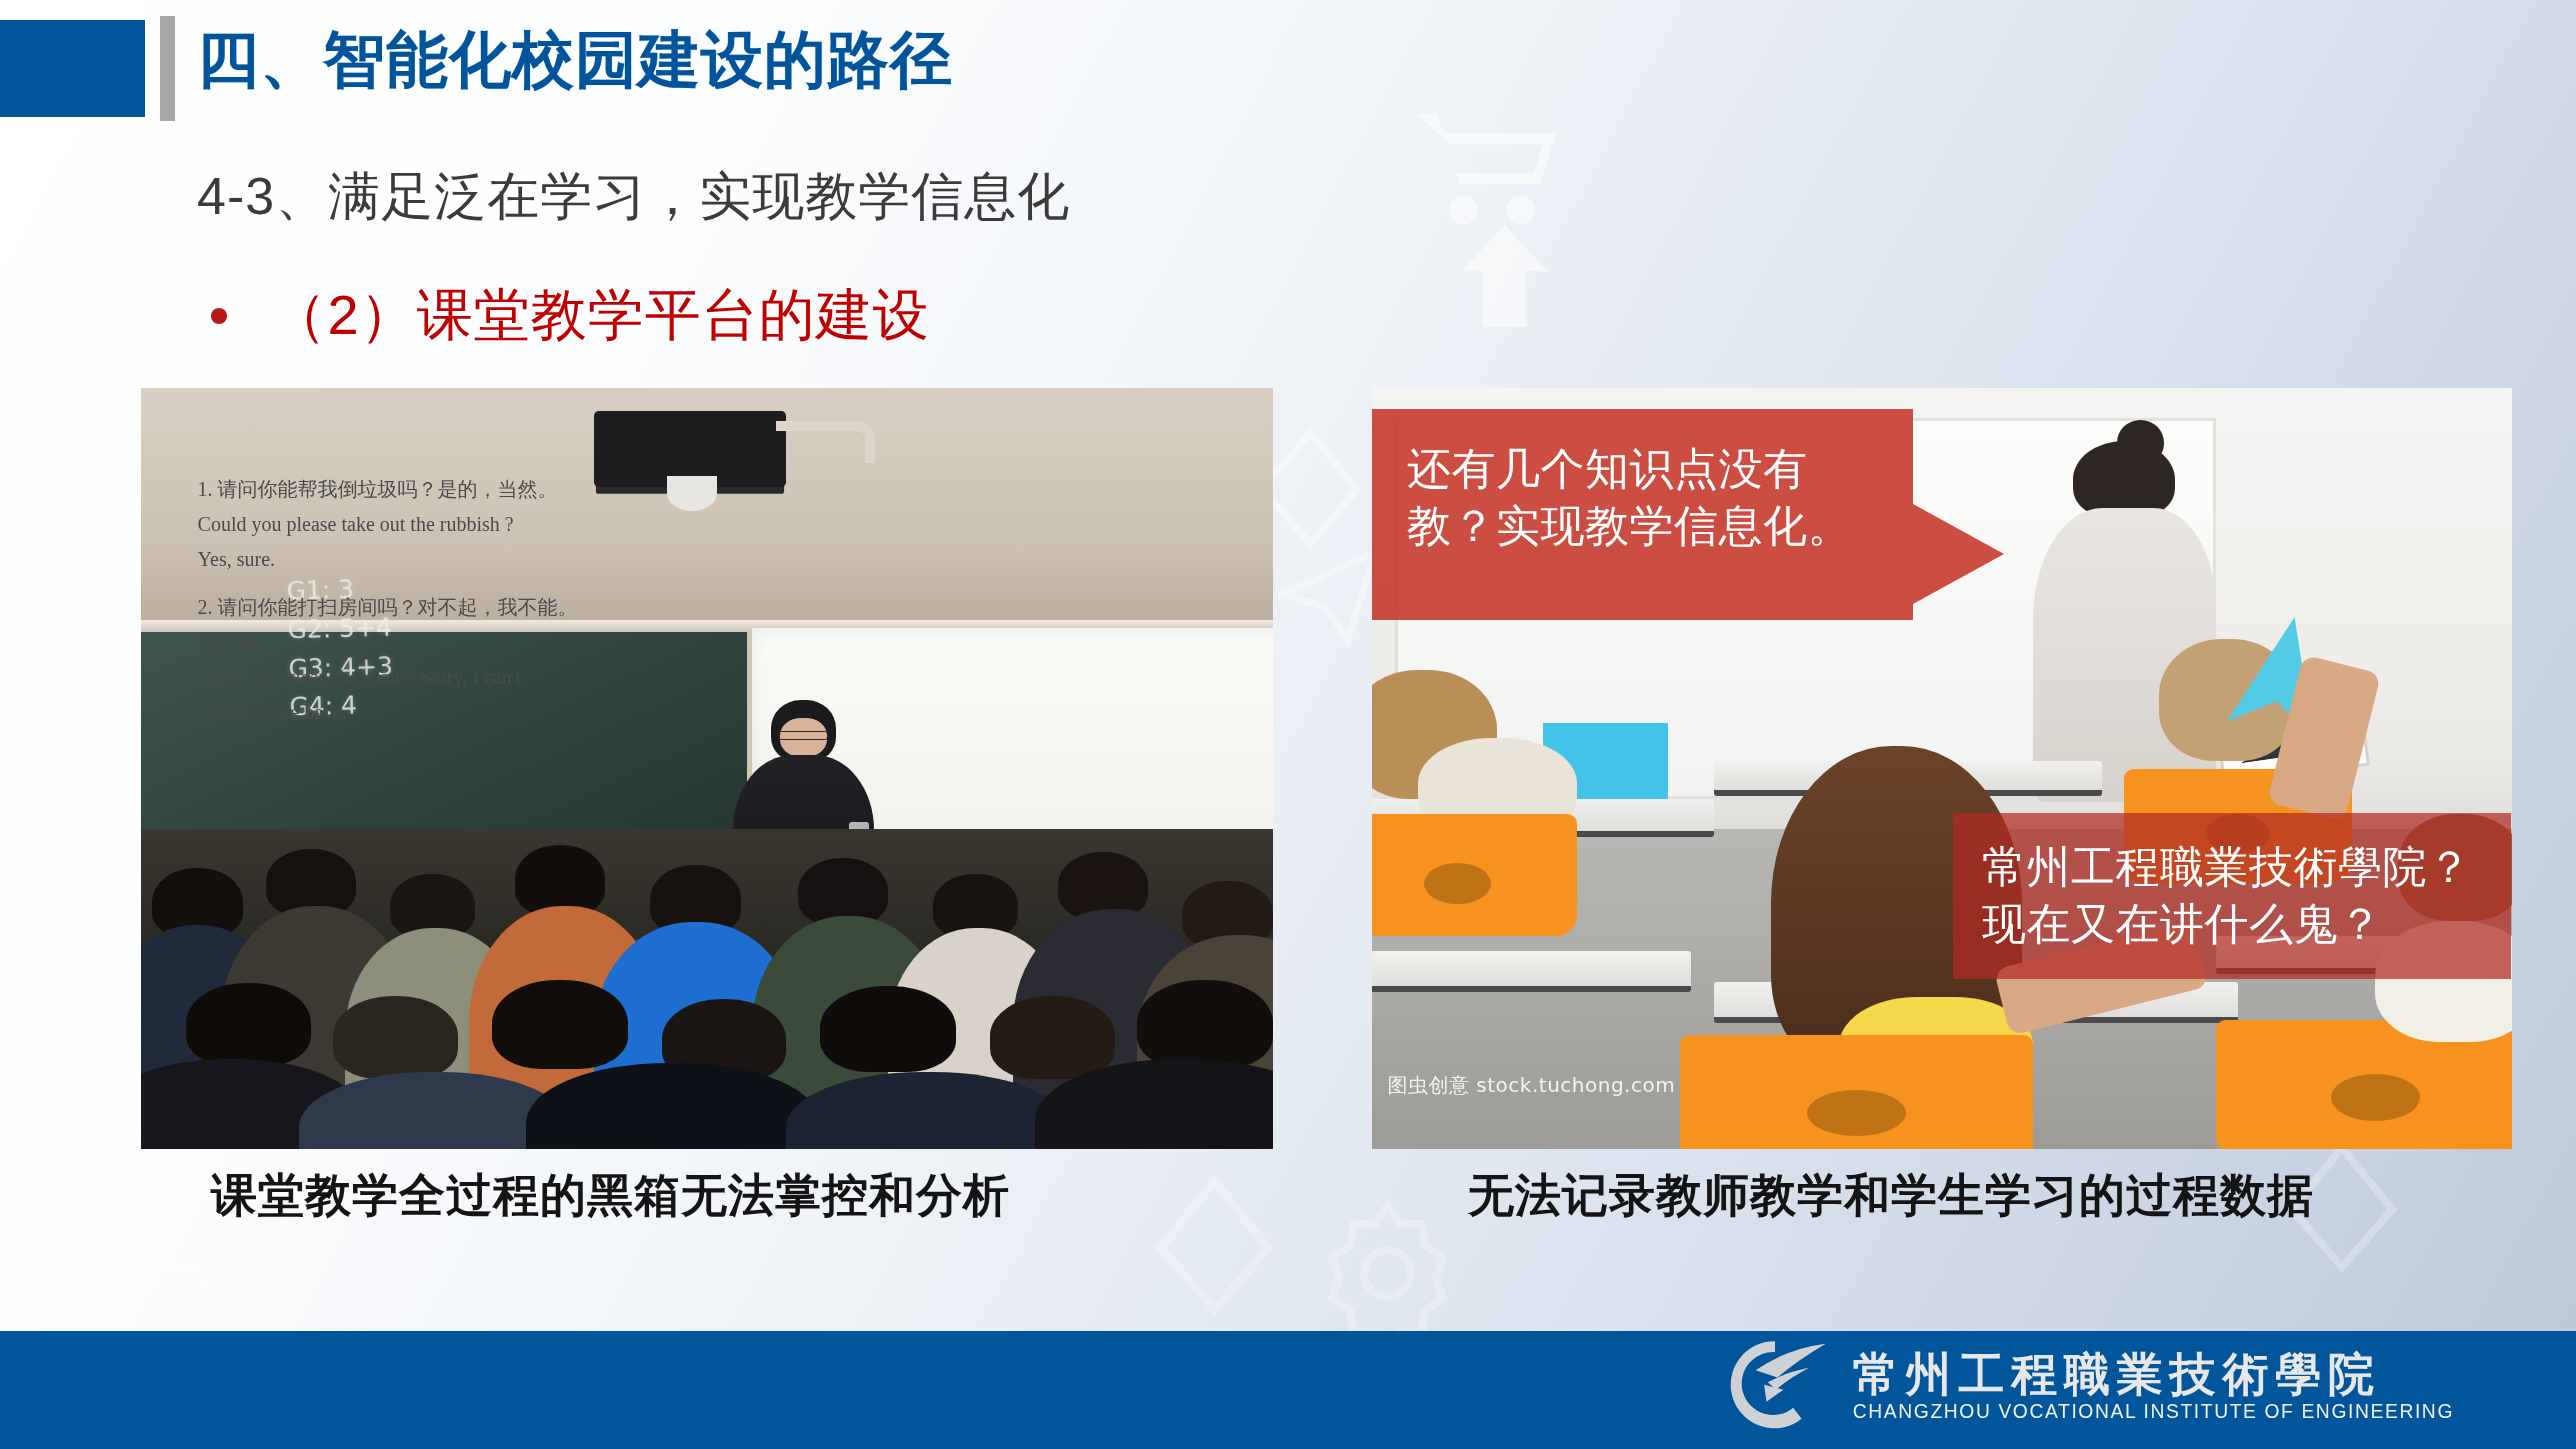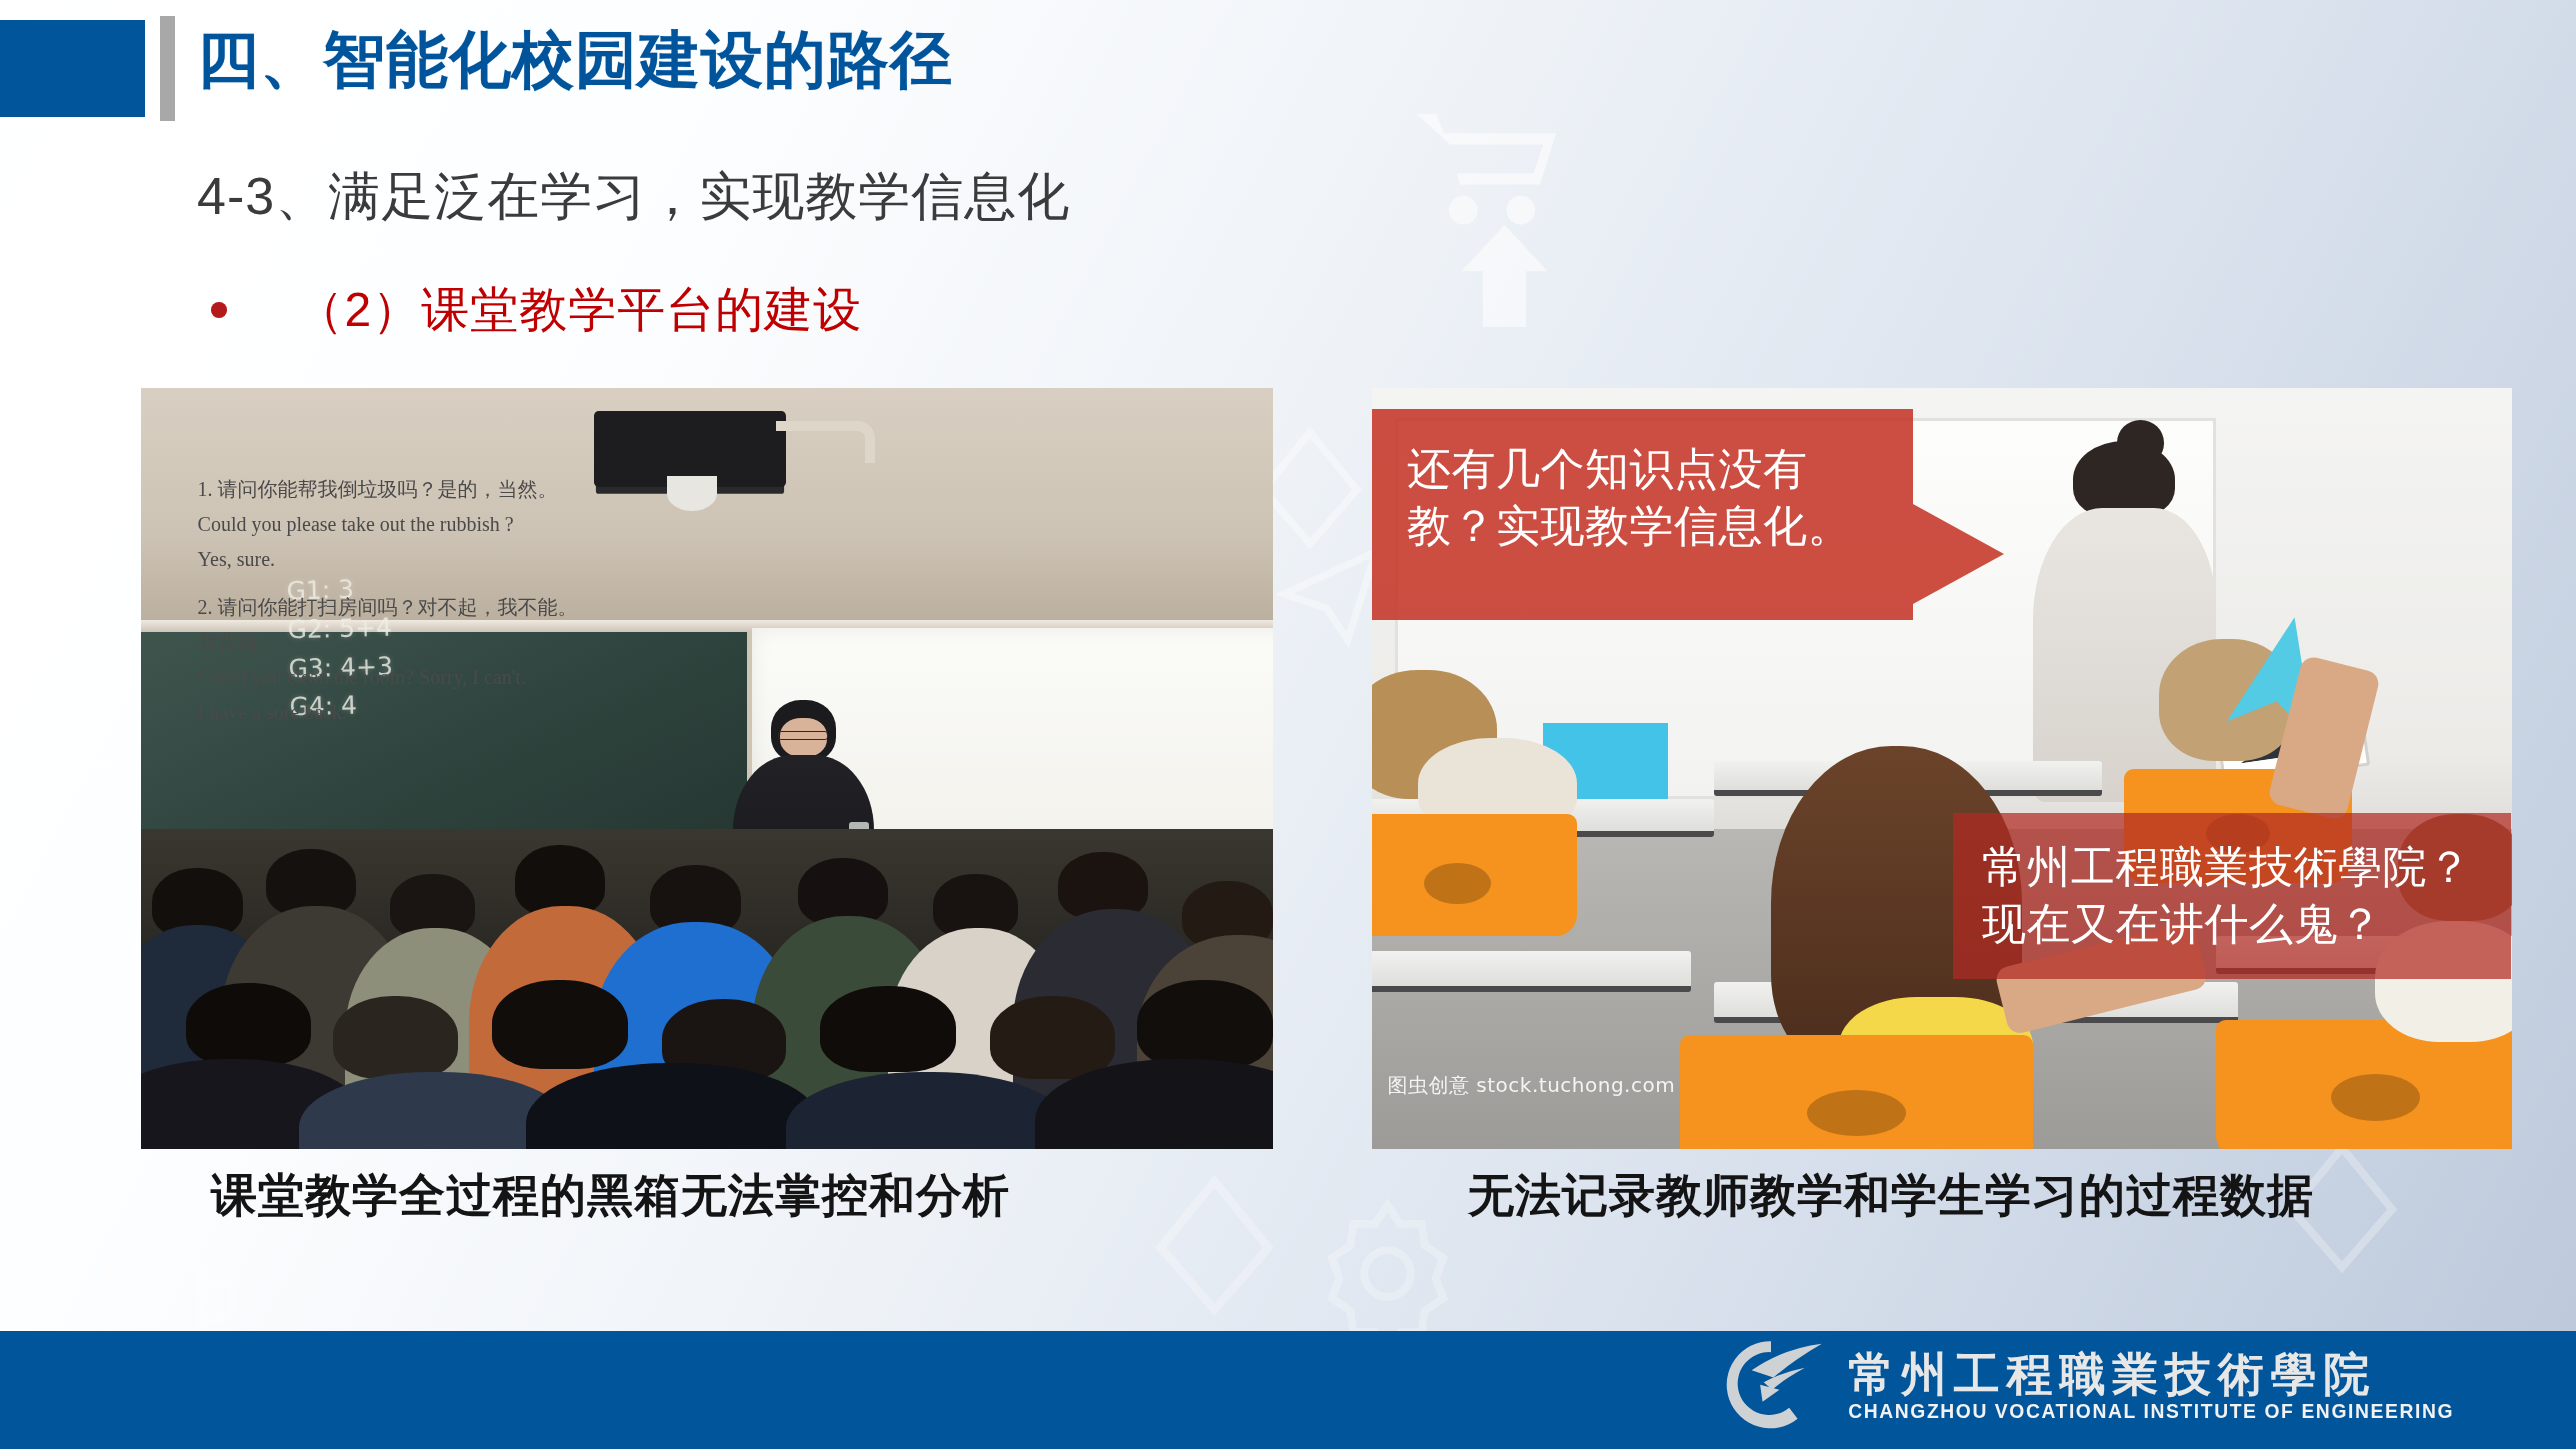--- a/index.html
+++ b/index.html
@@ -46,22 +46,22 @@
   
   #bullet-row {
     position: absolute; left: 211px; top: 278px;
     display: flex; align-items: center; white-space: nowrap;
   }
   .red-dot {
     width: 15.5px; height: 15.5px; border-radius: 50%;
     background: #B51A1A; display: inline-block; flex: 0 0 auto;
   }
   #bullet-text {
-    margin-left: 69px;
-    font-size: 48px; color: #C00000; letter-spacing: 1px;
+    margin-left: 44px;
+    font-size: 56px; color: #C00000; letter-spacing: 1px;
   }
 
   
   #bg-group {
     position: absolute; left: 1956px; top: 275px;
     display: flex; align-items: center; white-space: nowrap;
   }
   .monitor-icon { width: 100px; height: 93px; position: relative; flex: 0 0 auto; opacity: .92; }
   .monitor-icon .screen {
     position: absolute; left: 3.9px; top: 0; width: 93px; height: 73px;
@@ -283,21 +283,21 @@
     position: absolute; right: 122px; top: 3px;
     display: flex; align-items: center;
   }
   .logo-mark { width: 124px; height: 104px; position: relative; margin-right: 15.5px; }
   #footer-logo .cn {
     color: #e7e7e7; font-size: 46px; letter-spacing: 6.8px;
     font-family: "DejaVu Serif", "Liberation Serif", serif; font-weight: 700;
     line-height: 1.12;
   }
   #footer-logo .en {
-    color: #f2f2f2; font-size: 19.3px; letter-spacing: 1.6px; font-weight: 700;
+    color: #f2f2f2; font-size: 19.3px; letter-spacing: 1.6px; font-weight: 400;
     margin-top: 1px; text-align: center;
   }
 </style>
 </head>
 <body>
 
 <div id="slide">
 
   <svg class="wm" style="left:1412px; top:104px; width:160px; height:145px;" viewBox="0 0 100 90">
     <path d="M3 6 h12 l5 12 h70 l-10 32 h-50 l-2 -7 h48 l6 -18 h-58 z" fill="#fff"></path>

